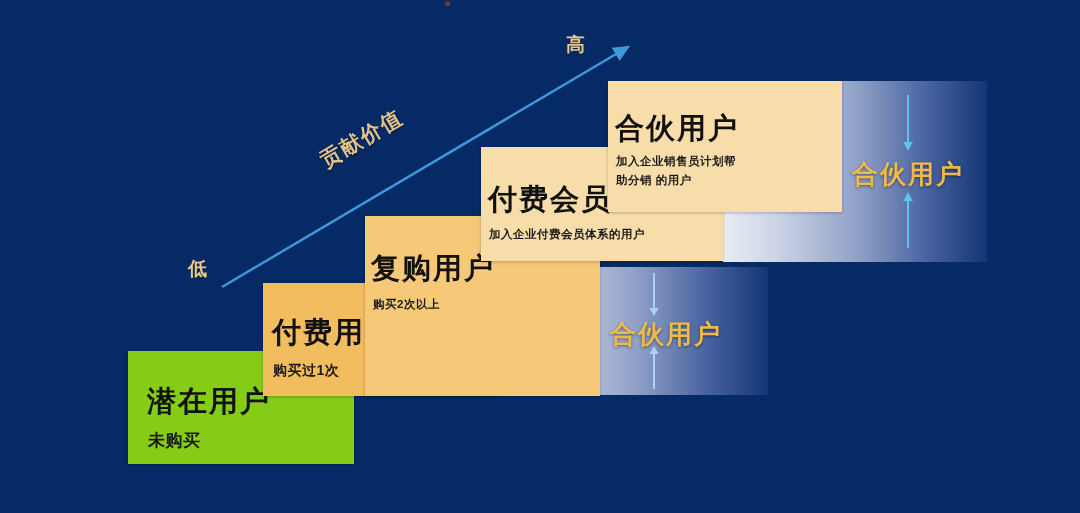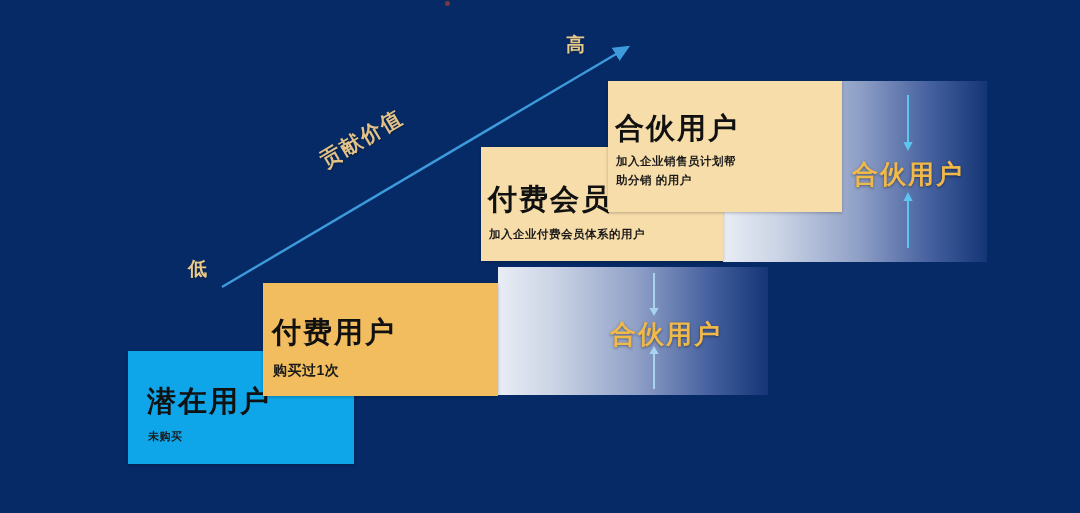--- a/index.html
+++ b/index.html
@@ -91,23 +91,23 @@
     white-space:nowrap;
   }
   .step .sub{
     position:absolute;
     color:#1a1a1a;
     font-weight:700;
     white-space:nowrap;
   }
 
   
-  #step-1{left:128px;top:351px;width:226px;height:113px;background:#0ea5e9;}
+  #step-1{left:128px;top:351px;width:226px;height:113px;background:#84cc16;}
   #step-1 .title{left:19px;top:31px;font-size:29px;letter-spacing:2px;}
-  #step-1 .sub{left:20px;top:78px;font-size:11px;letter-spacing:.5px;}
+  #step-1 .sub{left:20px;top:78px;font-size:17px;letter-spacing:.5px;}
 
   
   #step-2{left:263px;top:283px;width:235px;height:113px;background:#f2bd5e;}
   #step-2 .title{left:9px;top:30px;font-size:29px;letter-spacing:2px;}
   #step-2 .sub{left:10px;top:79px;font-size:14px;letter-spacing:.5px;}
 
   
   #step-3{left:365px;top:216px;width:235px;height:180px;background:#f5c978;}
   #step-3 .title{left:6px;top:33px;font-size:29px;letter-spacing:2px;}
   #step-3 .sub{left:8px;top:81px;font-size:11.5px;letter-spacing:.5px;}
@@ -170,20 +170,24 @@
   <div class="step" id="step-1">
     <div class="title">潜在用户</div>
     <div class="sub">未购买</div>
   </div>
 
   <div class="step" id="step-2">
     <div class="title">付费用户</div>
     <div class="sub">购买过1次</div>
   </div>
 
+  <div class="step" id="step-3">
+    <div class="title">复购用户</div>
+    <div class="sub">购买2次以上</div>
+  </div>
 
   <div class="step" id="step-4">
     <div class="title">付费会员</div>
     <div class="sub">加入企业付费会员体系的用户</div>
   </div>
 
   <div class="step" id="step-5">
     <div class="title">合伙用户</div>
     <div class="sub">
       <span>加入企业销售员计划帮</span>

